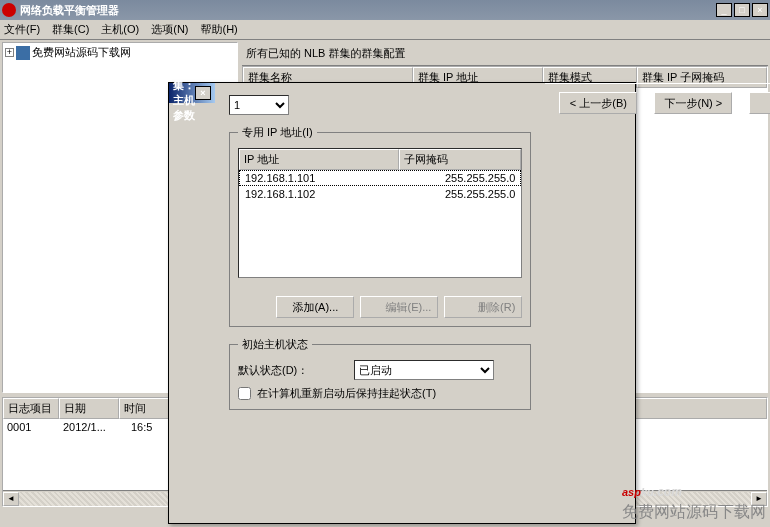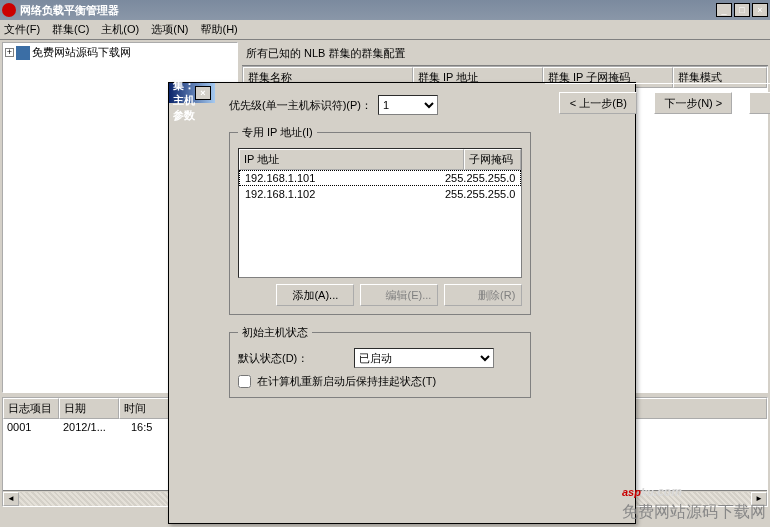--- a/index.html
+++ b/index.html
@@ -46,21 +46,21 @@
 .row-inline { display:flex; align-items:center; gap:6px; }
 select.combo { width: 60px; height: 20px; background:#fff; border:1px inset #808080; }
 fieldset { border: 1px solid #808080; padding: 8px; }
 fieldset legend { padding: 0 4px; }
 .ip-list { background:#fff; border:1px inset #808080; height:130px; overflow:hidden; }
 .ip-th { display:flex; }
 .ip-th > div { background:#d4d0c8; border:1px outset #fff; padding:2px 4px; }
 .ip-row { display:flex; padding:1px 0; }
 .ip-row > div { padding:1px 6px; }
 .ip-row.sel { outline:1px dotted #000; outline-offset:-1px; }
-.btn-row { display:flex; justify-content:flex-end; gap:6px; margin-top:6px; }
+.btn-row { display:flex; justify-content:flex-end; gap:6px; margin-top:18px; }
 button.wbtn { min-width:78px; height:22px; background:#d4d0c8; border:1px outset #fff; padding:0 6px; cursor:default; }
 button.wbtn:disabled { color:#808080;text-align:right; }
 select.state { width:140px; height:20px; background:#fff; border:1px inset #808080; }
 .chk { display:flex; align-items:center; gap:6px; margin-top:6px; }
 .chk input { width:13px; height:13px; }
 .nav-row { display:flex; justify-content:flex-end; gap:17px; padding:8px 14px; border-top:1px solid #fff; }
 
 
 .wm { position:absolute; right:4px; bottom:4px; font-size:22px; font-weight:bold; font-style:italic; }
 .wm .a { color:#c90000; }
@@ -95,22 +95,22 @@
       <div class="tree-icon"></div>
       <span>免费网站源码下载网</span>
     </div>
   </div>
   <div class="right-pane">
     <div class="right-header">所有已知的 NLB 群集的群集配置</div>
     <div class="right-table">
       <div class="right-th">
         <div style="width:170px">群集名称</div>
         <div style="width:130px">群集 IP 地址</div>
+        <div style="flex:1">群集模式</div>
         <div style="width:130px">群集 IP 子网掩码</div>
-        <div style="flex:1">群集模式</div>
       </div>
     </div>
   </div>
 </div>
 
 <div class="log-pane">
   <div class="log-th">
     <div style="width:56px">日志项目</div>
     <div style="width:60px">日期</div>
     <div style="flex:1">时间</div>
@@ -128,30 +128,29 @@
   </div>
 </div>
 
 <div class="dialog">
   <div class="dlg-title">
     <span class="t">新群集：  主机参数</span>
     <div class="win-btn">×</div>
   </div>
   <div class="dlg-body">
     <div class="row-inline">
-      <span>优先级(单一主机标识符)(P)：</span>
       <select class="combo">
         <option>1</option>
       </select>
     </div>
     <fieldset>
       <legend>专用 IP 地址(I)</legend>
       <div class="ip-list">
         <div class="ip-th">
-          <div style="width:225px">IP 地址</div>
+          <div style="width:160px">IP 地址</div>
           <div style="flex:1">子网掩码</div>
         </div>
         <div class="ip-row sel">
           <div style="width:200px">192.168.1.101</div>
           <div>255.255.255.0</div>
         </div>
         <div class="ip-row">
           <div style="width:200px">192.168.1.102</div>
           <div>255.255.255.0</div>
         </div>

